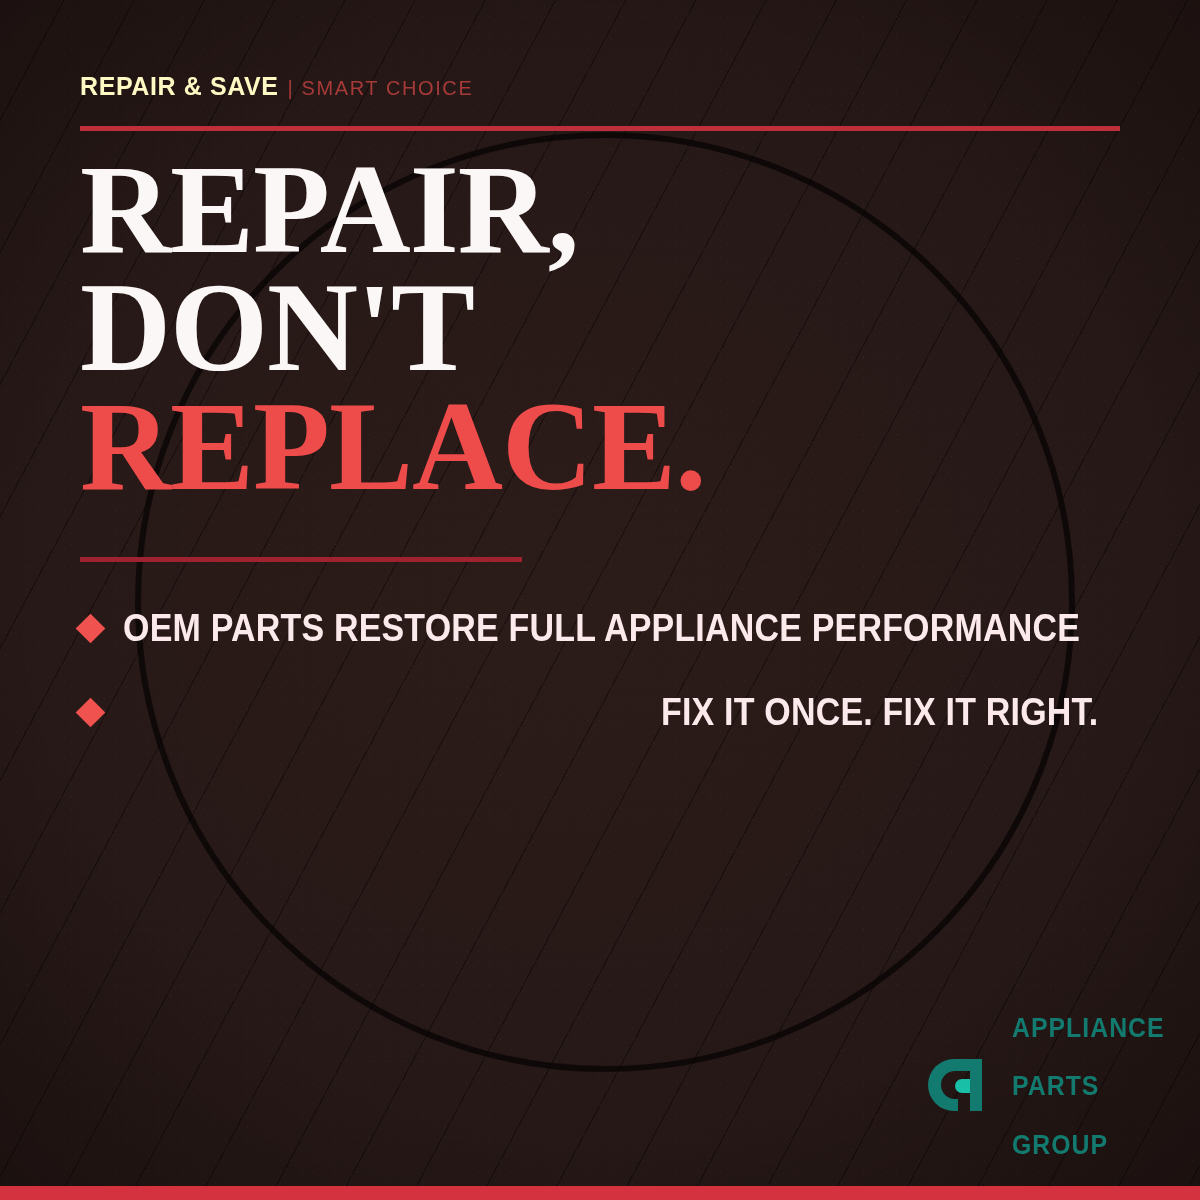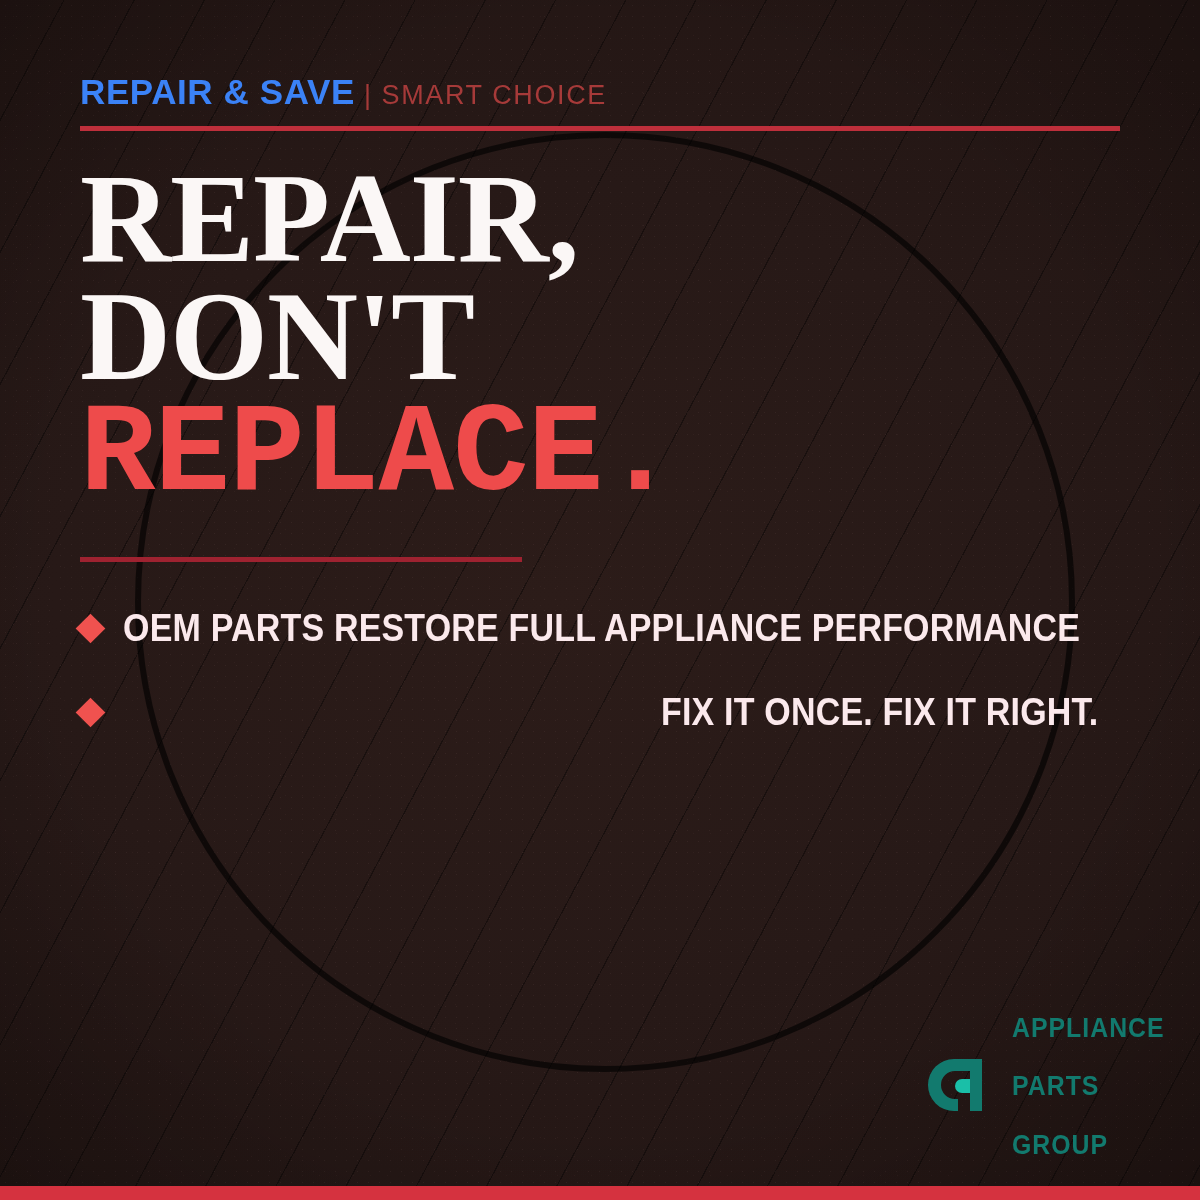--- a/index.html
+++ b/index.html
@@ -60,53 +60,53 @@
   .content { position:absolute; inset:0; }
 
   
   .eyebrow {
     position:absolute;
     left:80px; top:74px;
     white-space:nowrap;
     line-height:1;
   }
   .eyebrow-main {
-    font-size:35px;
-    font-weight:bold;
-    color:#3b82f6;
+    font-size:25px;
+    font-weight:bold;
+    color:#fef9c3;
     letter-spacing:0.6px;
     margin-top:34px;
   }
   .eyebrow-sub {
-    font-size:27px;
+    font-size:20px;
     font-weight:normal;
     color:#A63A39;
     letter-spacing:1.6px;
     margin-left:9px;
   }
   .header-rule {
     position:absolute;
     left:80px; top:126px;
     width:1040px; height:5px;
     background:#BE2F3B;
   }
 
   
   .headline {
     position:absolute;
-    left:80px; top:160px;
+    left:80px; top:151px;
     font-family:"Liberation Serif", serif;
     font-weight:bold;
     font-size:126px;
     line-height:0.94;
     letter-spacing:-1px;
   }
   .h-line { display:block; white-space:nowrap; }
   .h-white { color:#FBF7F6; }
-  .h-red   { color:#EE4B4B;font-family:Liberation Mono, monospace; }
+  .h-red   { color:#EE4B4B; }
 
   .sub-rule {
     position:absolute;
     left:80px; top:557px;
     width:442px; height:5px;
     background:#9E2230;
   }
 
   
   .bullets {

